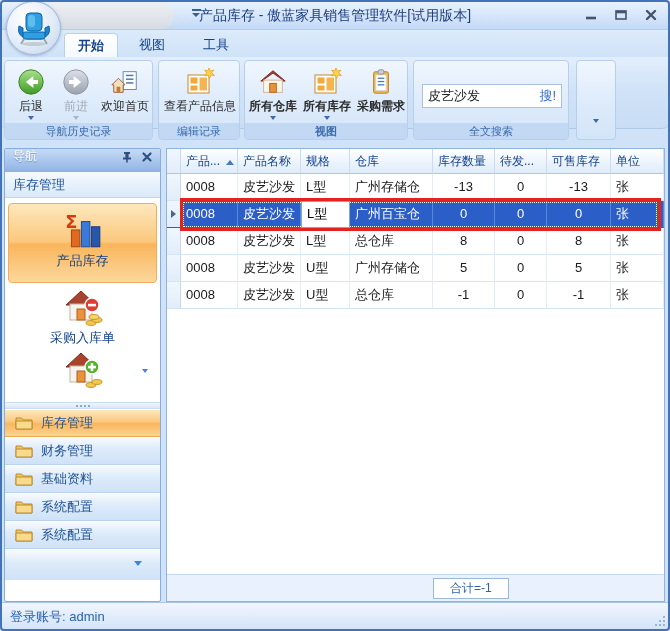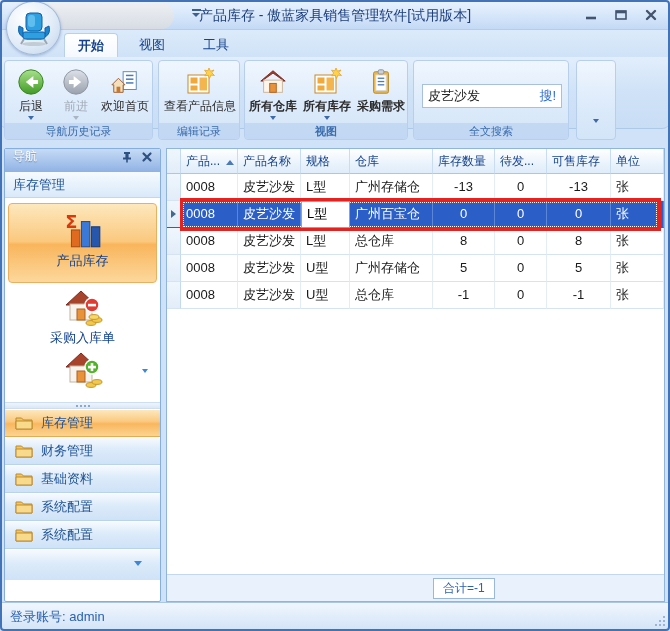--- a/index.html
+++ b/index.html
@@ -111,21 +111,21 @@
     border-bottom:1px solid #2b5ec6; }
   .trow.sel .cell.ind { background:linear-gradient(#f0f6fd,#e2edf9); border-right:1px solid #c5d9f0; }
   .trow.sel .cell.spec-edit { background:#fff; color:#000; border:1px solid #7ea7d8; line-height:24px; }
   .trow.sel::after { content:''; position:absolute; left:16px; right:7px; top:1px; bottom:1px;
     border:1px dotted #fff; z-index:5; pointer-events:none; }
   .trow.sel::before { content:''; position:absolute; left:13px; right:3px; top:-3px; bottom:-3px;
     border:3px solid #e42320; z-index:6; pointer-events:none; }
   .tfooter { position:absolute; left:0; right:0; bottom:0; height:27px; background:#e9f2fc;
     border-top:1px solid #c3d8f0; }
   .total-box { position:absolute; left:266px; top:3px; height:21px; line-height:19px; background:#fff;
-    border:1px solid #9ab8de; padding:0 9px; font-size:12px; color:#2a62b0; }
+    border:1px solid #9ab8de; padding:0 16px; font-size:12px; color:#2a62b0; }
 
   
   .statusbar { position:absolute; left:0; right:0; bottom:0; height:29px;
     background:linear-gradient(#f0f6fe,#d2e3f7); border-top:1px solid #a9c5e8;
     font-size:13px; color:#2a62b0; line-height:27px; padding-left:10px; }
   .grip { position:absolute; right:5px; bottom:5px; width:12px; height:12px; cursor:nwse-resize; }
   .grip i { position:absolute; width:2px; height:2px; background:#9ab4d6; }
 </style>
 </head>
 <body>

